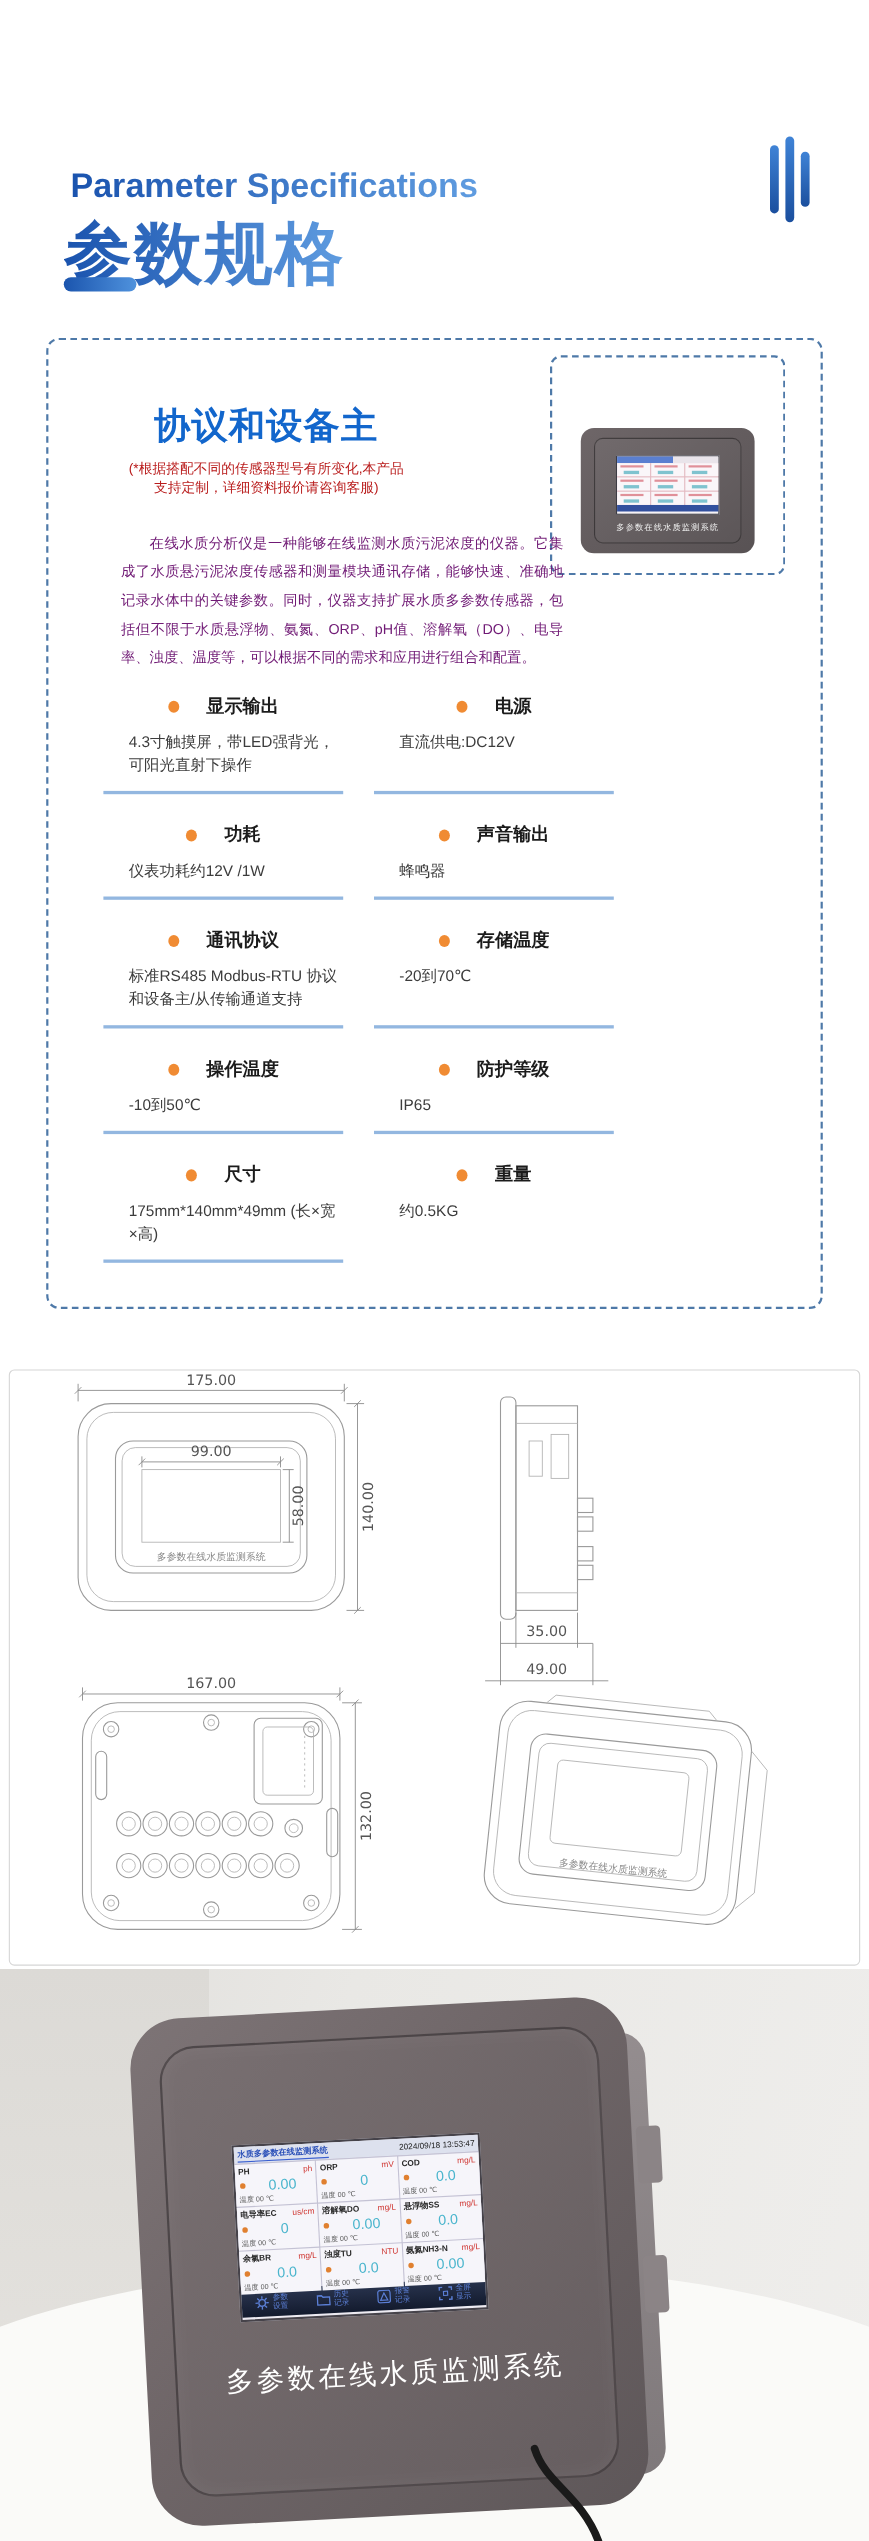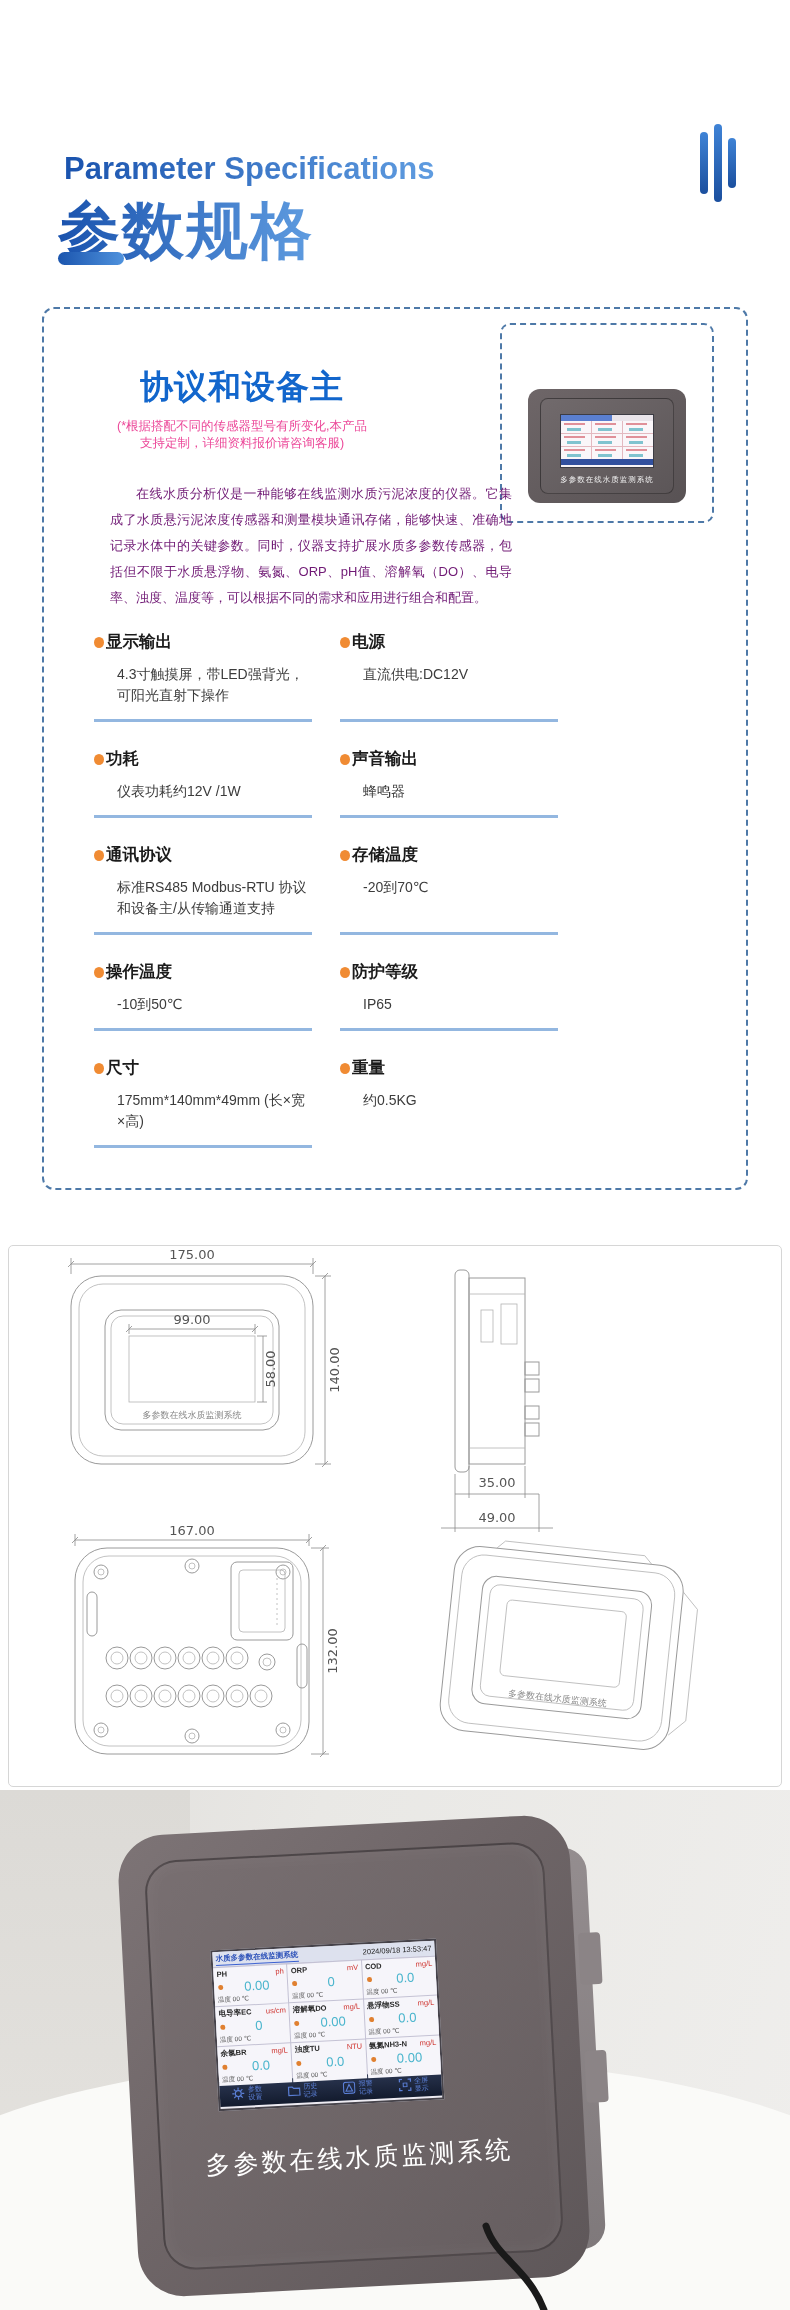--- a/index.html
+++ b/index.html
@@ -12,39 +12,39 @@
   .title-zh{position:absolute;left:58px;top:148px;font-size:62px;font-weight:bold;letter-spacing:2px;text-align:right;}
   .sound-icon{position:absolute;left:700px;top:122px;width:44px;height:82px;display:flex;align-items:center;gap:6px;}
   .sound-icon .bar{width:8px;border-radius:4px;background:linear-gradient(180deg,#3f83d6,#1b4f9e);}
   .bar.b1{height:62px}.bar.b2{height:78px}.bar.b3{height:50px}
   .pill{position:absolute;left:58px;top:252px;width:66px;height:13px;border-radius:7px;background:linear-gradient(90deg,#1b55ae,#4f92dd);}
 
   
   .card{position:absolute;left:42px;top:307px;width:702px;height:879px;border:2px dashed #4e79a8;border-radius:12px;}
   .prod-title-wrap{position:absolute;left:30px;top:56px;width:336px;text-align:center;}
   .prod-title{font-size:33px;font-weight:bold;color:#1266cc;letter-spacing:1px;}
-  .prod-note{margin-top:8px;font-size:12.5px;line-height:17px;color:#ec4899;}
+  .prod-note{margin-top:8px;font-size:12.5px;line-height:17px;color:#b91c1c;}
   .intro{position:absolute;left:66px;top:172px;width:402px;font-size:13px;line-height:26px;color:#701a75;text-align:justify;text-indent:2em;}
 
   .img-box{position:absolute;left:456px;top:14px;width:210px;height:196px;border:2px dashed #4e79a8;border-radius:10px;}
   .mini-dev{position:absolute;left:26px;top:64px;width:158px;height:114px;background:linear-gradient(145deg,#6e6668,#585254);border-radius:12px;}
   .mini-bezel{position:absolute;left:12px;top:9px;right:12px;bottom:9px;border-radius:8px;border:1px solid rgba(0,0,0,.35);background:linear-gradient(145deg,#716a6c,#5c5658);}
   .mini-screen{position:absolute;left:32px;top:25px;width:92px;height:52px;background:#f7f3f6;border:1px solid #3c3c44;}
   .mini-tbar{height:6px;background:linear-gradient(90deg,#5a7fd0 55%,#e9e4ea 55%);}
   .mini-grid{display:grid;grid-template-columns:1fr 1fr 1fr;grid-template-rows:1fr 1fr 1fr;gap:1px;background:#e3b9c0;height:38px;}
   .mini-cell{background:#faf6f9;position:relative;}
   .mini-cell i{display:block;position:absolute;left:3px;top:2px;width:70%;height:2px;background:#e09099;}
   .mini-cell b{display:block;position:absolute;left:6px;top:7px;width:45%;height:3px;background:#7fc3cf;}
   .mini-bbar{height:6px;background:#32509e;}
   .mini-brand{position:absolute;left:0;right:0;top:86px;text-align:center;font-size:7.5px;color:#f2f2f2;letter-spacing:1px;}
 
   .spec-grid{position:absolute;left:50px;top:322px;width:508px;display:grid;grid-template-columns:218px 218px;column-gap:28px;row-gap:26px;}
   .spec-item{border-bottom:3px solid #93b7e0;padding-bottom:13px;}
   .spec-item.no-line{border-bottom:none;}
-  .spec-head{display:flex;align-items:center;gap:2px;}
+  .spec-head{display:flex;align-items:center;gap:25px;justify-content:center;}
   .spec-dot{width:10px;height:11px;border-radius:50%;background:#f08b33;flex:0 0 auto;}
   .spec-label{font-size:16.5px;font-weight:bold;color:#1b1b1b;}
   .spec-value{margin:11px 0 0 23px;font-size:14px;line-height:21px;color:#3c3c3c;}
 
   
   .draw-box{position:absolute;left:8px;top:1245px;width:772px;height:540px;border:1px solid #d6d6d6;border-radius:5px;background:#fff;}
   .draw-box svg{position:absolute;inset:0;}
   .dline{stroke:#9a9a9a;stroke-width:1;fill:none;}
   .dthin{stroke:#b3b3b3;stroke-width:.8;fill:none;}
   .dim{stroke:#8a8a8a;stroke-width:.8;fill:none;}

